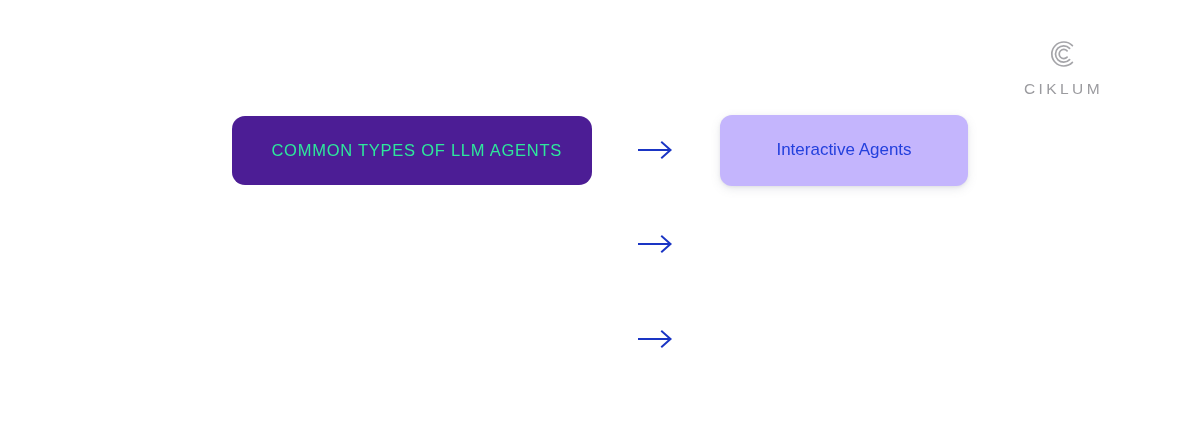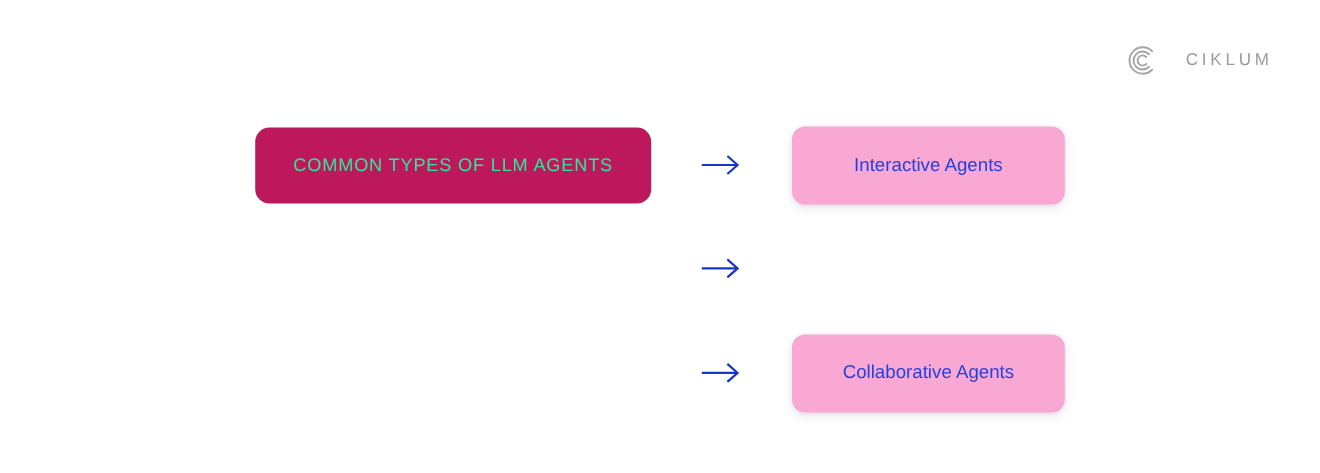--- a/index.html
+++ b/index.html
@@ -16,22 +16,23 @@
     position: relative;
   }
 
   
   .brand {
     position: absolute;
     top: 40px;
     left: 1024px;
     display: flex;
     align-items: center;
-    gap: 26px;
+    gap: 13px;
     height: 30px;
+    flex-direction: column;
   }
   .brand-mark {
     width: 28px;
     height: 28px;
     display: block;
   }
   .brand-word {
     font-size: 15.5px;
     letter-spacing: 3.4px;
     color: #9b9b9f;
@@ -46,25 +47,25 @@
     inset: 0;
   }
 
   
   .source-node {
     position: absolute;
     left: 232px;
     top: 116px;
     width: 360px;
     height: 69px;
-    background: #be185d;
+    background: #4c1d95;
     border-radius: 13px;
     display: flex;
     align-items: center;
-    justify-content: center;
+    justify-content: flex-end;
     box-sizing: border-box;
     padding: 0 30px;
   }
   .source-node-label {
     color: #2ee79c;
     font-size: 16.5px;
     font-weight: 500;
     letter-spacing: 0.75px;
     text-transform: uppercase;
     text-align: center;
@@ -83,21 +84,21 @@
   .connector-1 { top: 137px; }
   .connector-2 { top: 231px; }
   .connector-3 { top: 326px; }
 
   
   .branch-card {
     position: absolute;
     left: 720px;
     width: 248px;
     height: 71px;
-    background: #f9a8d4;
+    background: #c4b5fd;
     border-radius: 12px;
     box-shadow: 0 3px 10px rgba(120,124,140,0.17),
                 0 1px 3px rgba(120,124,140,0.12);
     display: flex;
     align-items: center;
     justify-content: center;
     box-sizing: border-box;
     padding: 0 12px;
   }
   .branch-card-1 { top: 115px; }
@@ -152,17 +153,14 @@
       <path d="M2 13 H34" stroke="#1a35c4" stroke-width="2"></path>
       <path d="M26 5.5 L34.5 13 L26 20.5" stroke="#1a35c4" stroke-width="2" stroke-linecap="square" fill="none"></path>
     </svg>
   </span>
 
   <div class="branch-card branch-card-1">
     <span class="branch-card-label">Interactive Agents</span>
   </div>
 
 
-  <div class="branch-card branch-card-3">
-    <span class="branch-card-label">Collaborative Agents</span>
-  </div>
 
 </div>
 
 </body></html>

